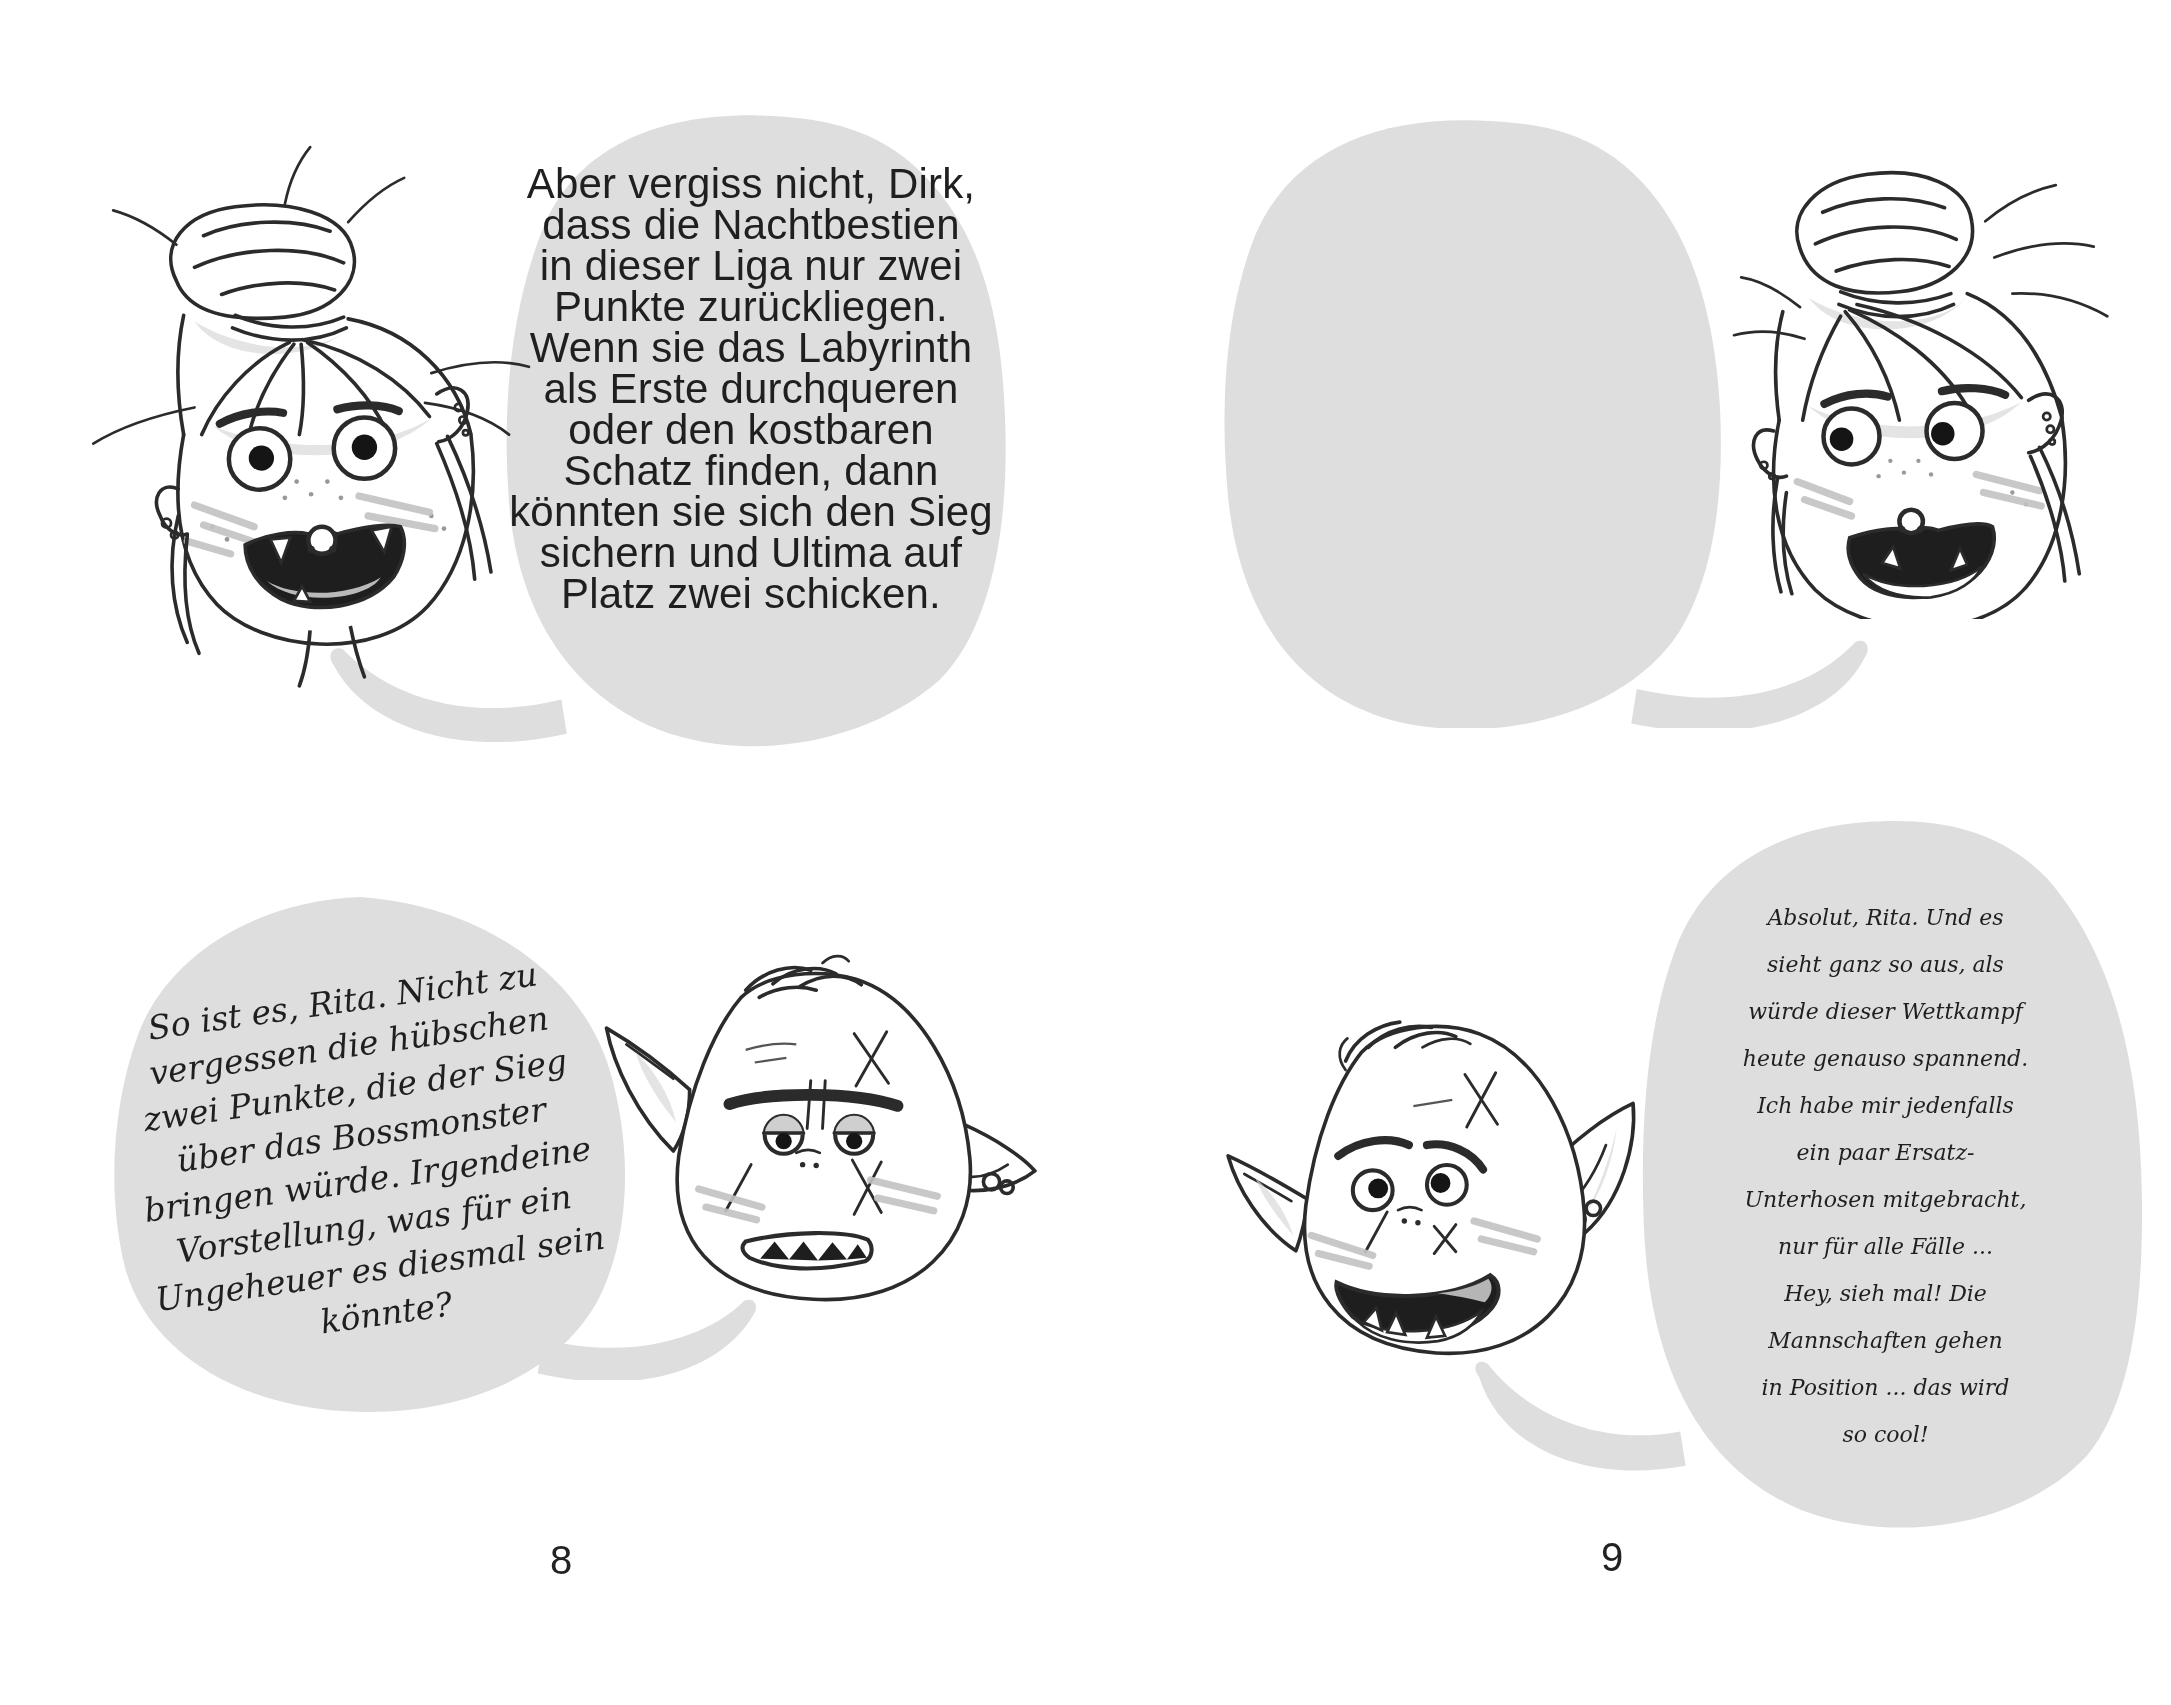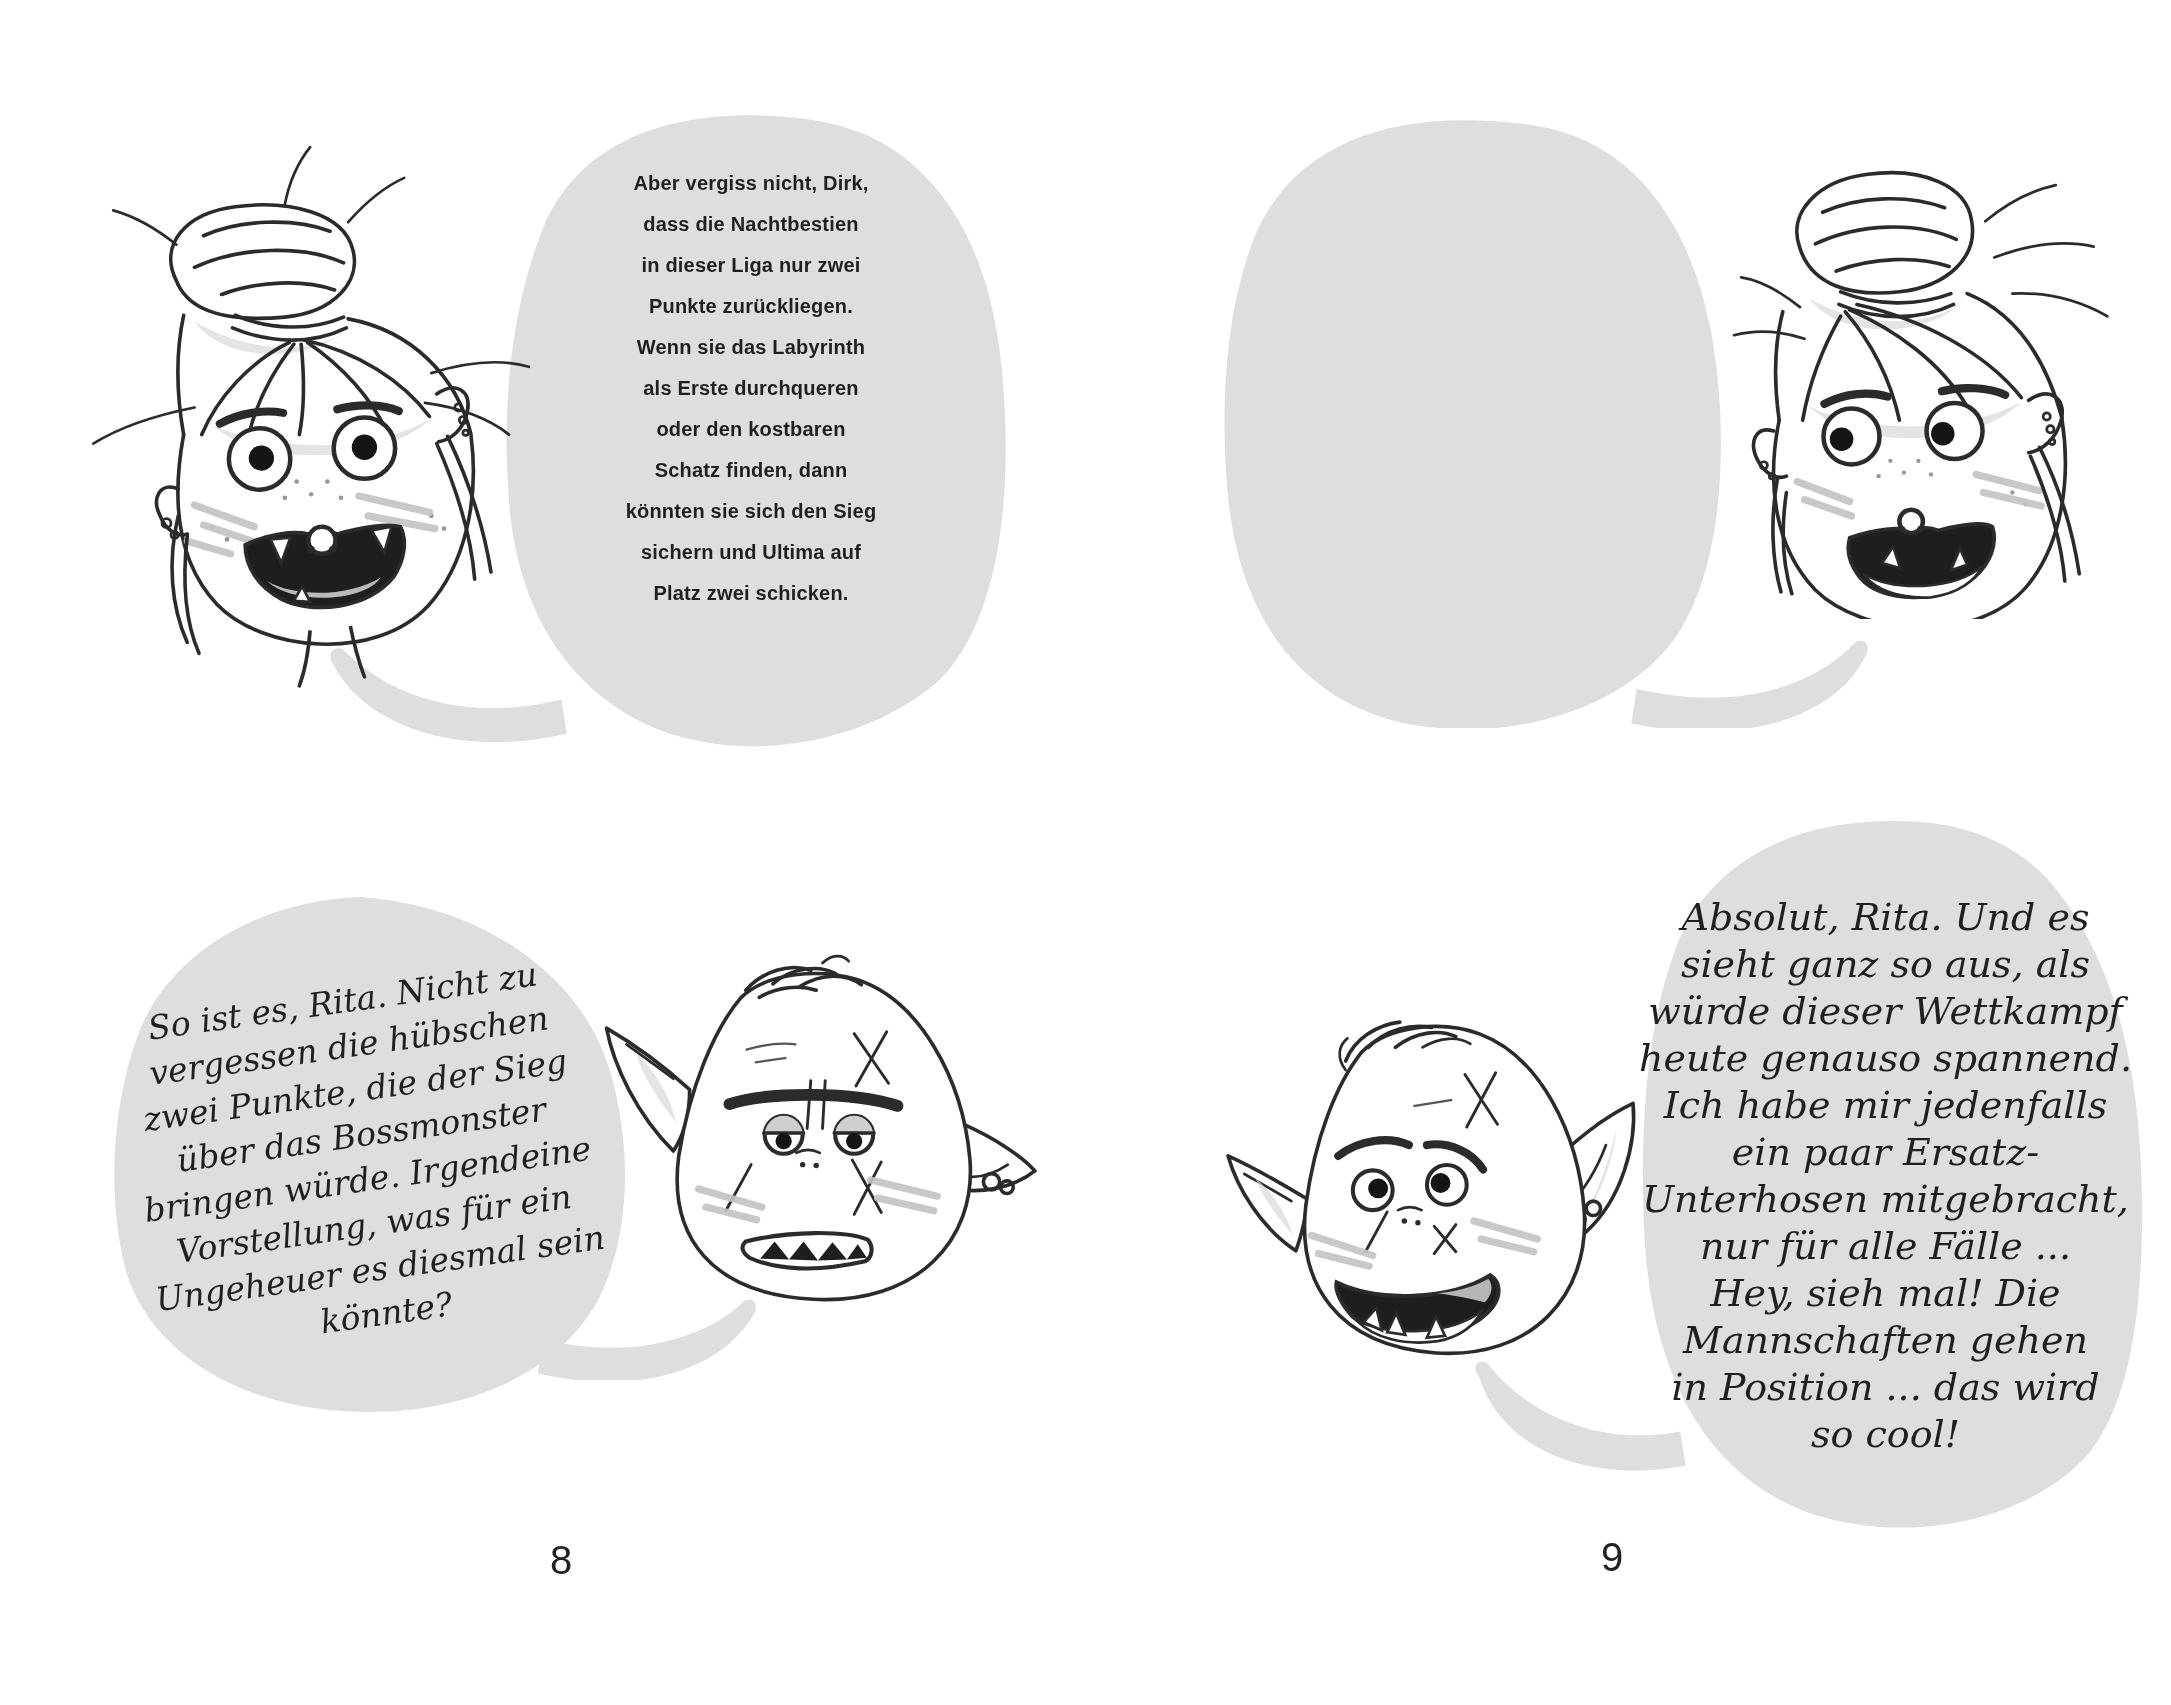--- a/index.html
+++ b/index.html
@@ -19,29 +19,29 @@
   }
   .abs{position:absolute;}
   .bubble-text{
     position:absolute;
     text-align:center;
     color:var(--ink);
     white-space:pre-line;
   }
   .comic{
     font-family:"Liberation Sans",sans-serif;
-    font-weight:700;
-    font-size:20px;
+    font-weight:400;
+    font-size:42px;
     line-height:41px;
     letter-spacing:0.2px;
   }
   .hand{
     font-family:"DejaVu Serif",serif;
     font-style:italic;
-    font-size:38px;
+    font-size:22px;
     line-height:45px;
   }
   .pagenum{
     position:absolute;
     font-family:"Liberation Sans",sans-serif;
     font-size:40px;
     color:#222;
     text-align:center;
     width:72px;
   }

